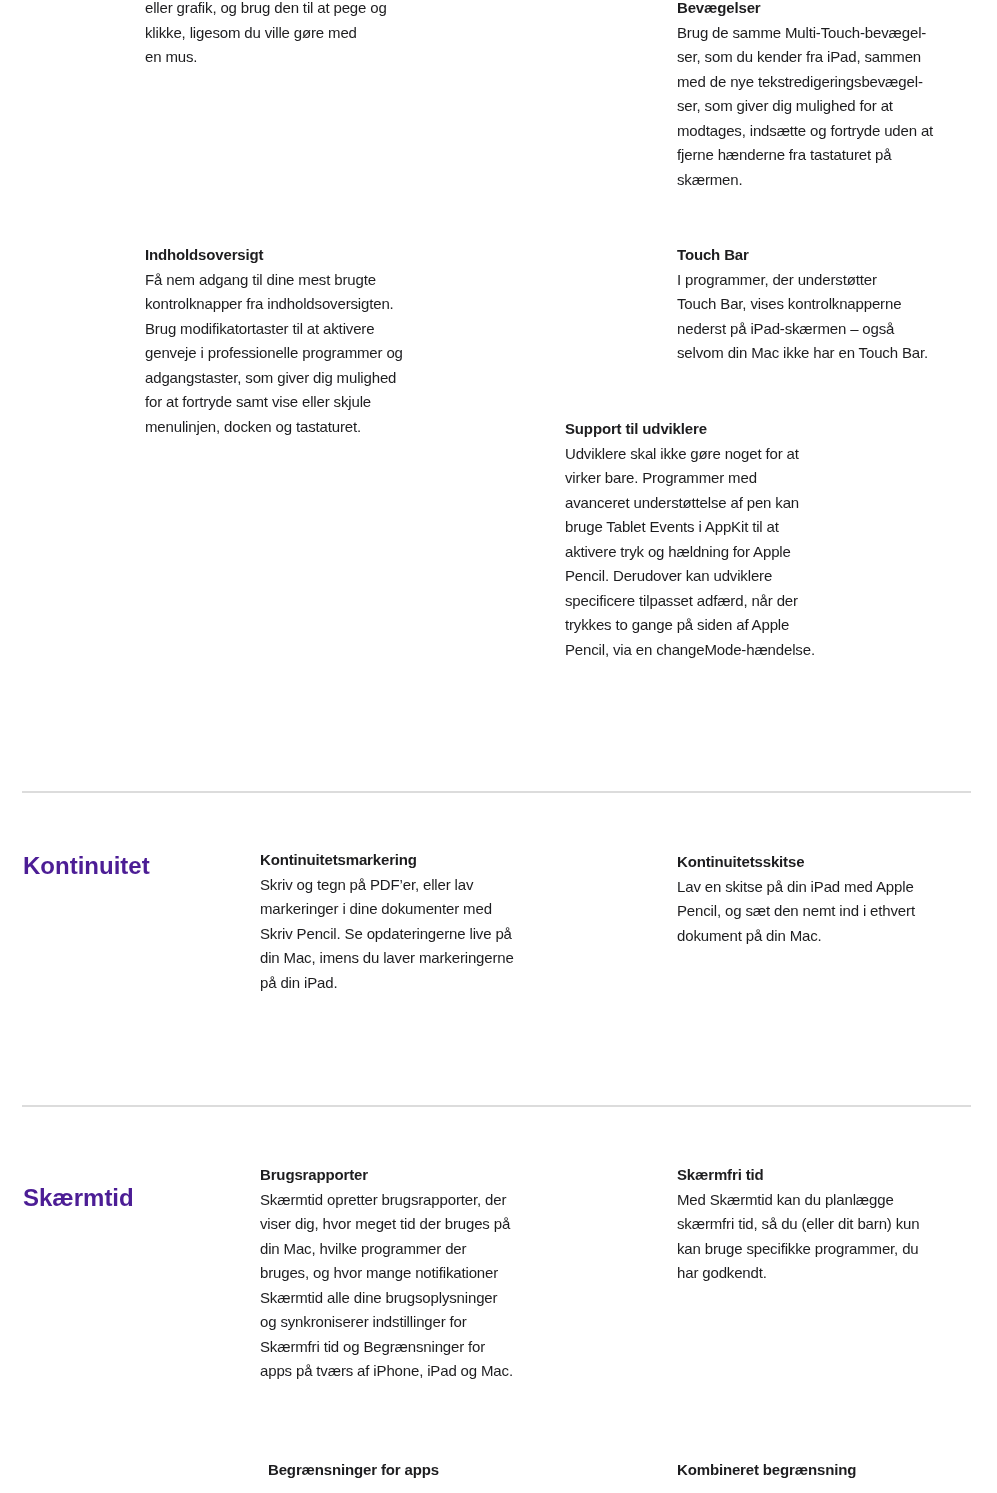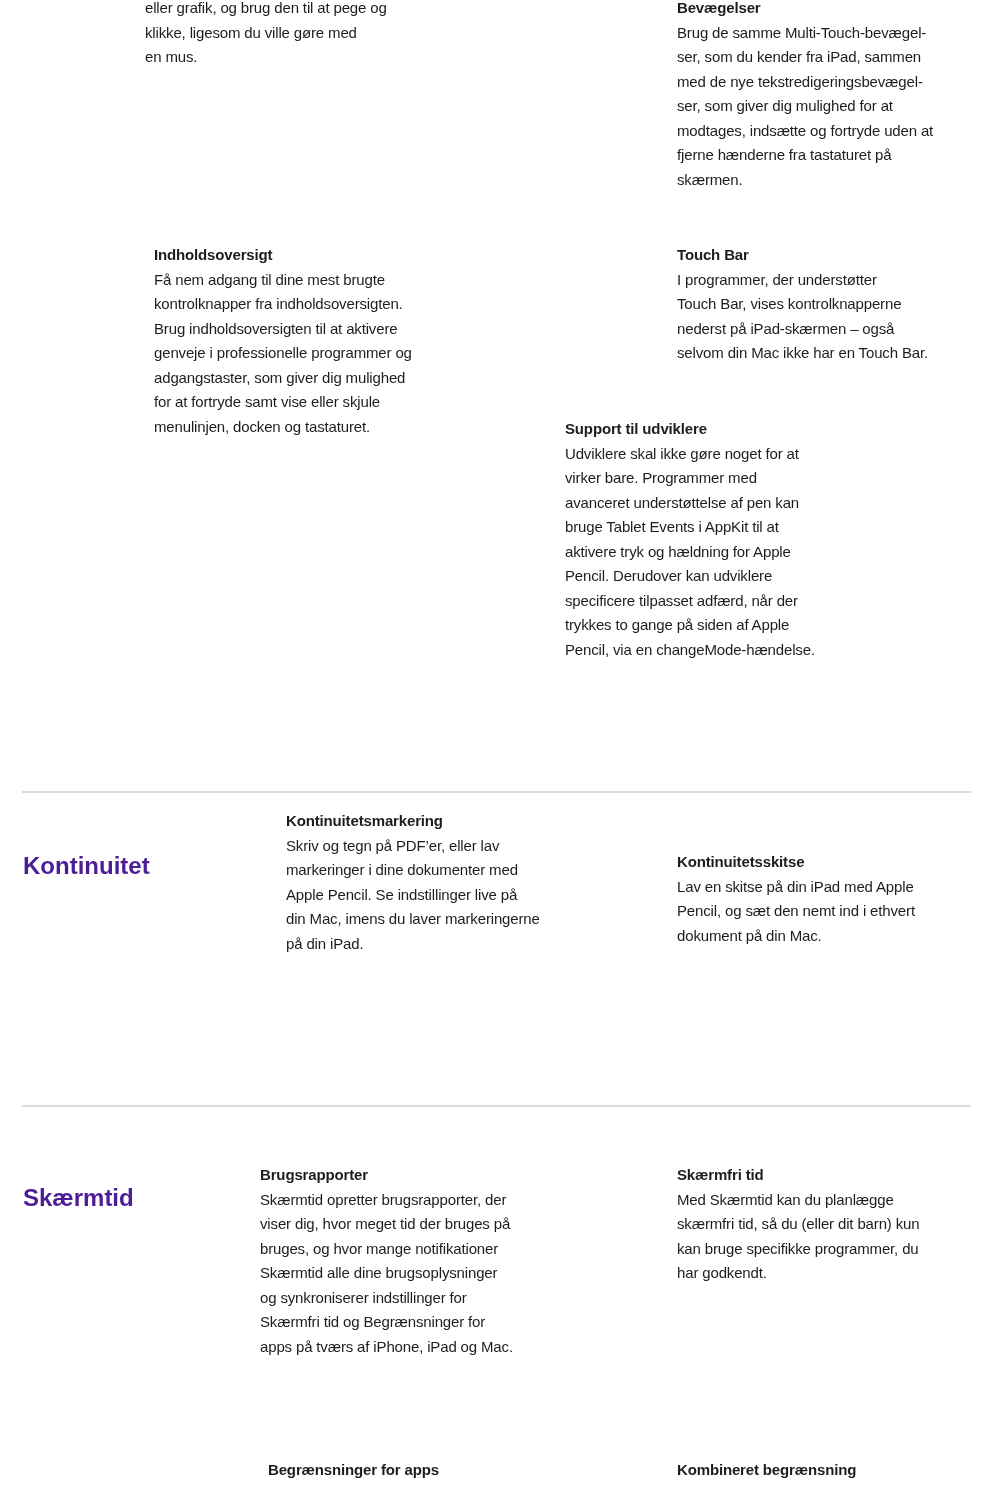--- a/index.html
+++ b/index.html
@@ -49,26 +49,26 @@
     height: 2px;
     background: #dcdcdc;
     border: none;
     margin: 0;
     padding: 0;
   }
 
   
   .pos-continuation        { left: 145px; top: -4px;   }
   .pos-bevaegelser         { left: 677px; top: -4px;   }
-  .pos-indholdsoversigt    { left: 154px; top: 243px;  }
+  .pos-indholdsoversigt    { left: 145px; top: 243px;  }
   .pos-touch-bar           { left: 677px; top: 243px;  }
   .pos-support             { left: 565px; top: 417px;  }
   .pos-divider-1           { top: 791px;  }
   .pos-heading-kontinuitet { left: 23px;  top: 851px;  }
-  .pos-kontinuitetsmarkering { left: 260px; top: 809px; margin-left: 26px; }
+  .pos-kontinuitetsmarkering { left: 260px; top: 848px; }
   .pos-kontinuitetsskitse  { left: 677px; top: 850px;  }
   .pos-divider-2           { top: 1105px; }
   .pos-heading-skaermtid   { left: 23px;  top: 1160px; margin-top: 23px; }
   .pos-brugsrapporter      { left: 260px; top: 1163px; }
   .pos-skaermfri-tid       { left: 677px; top: 1163px; }
   .pos-begraensninger      { left: 268px; top: 1458px; }
   .pos-kombineret          { left: 677px; top: 1458px; }
 </style>
 </head>
 <body>
@@ -94,21 +94,21 @@
         <div class="line">fjerne hænderne fra tastaturet på</div>
         <div class="line">skærmen.</div>
       </div>
   </section>
 
   <section class="feature-block pos-indholdsoversigt">
     <h3 class="feature-title">Indholdsoversigt</h3>
     <div class="feature-body">
         <div class="line">Få nem adgang til dine mest brugte</div>
         <div class="line">kontrolknapper fra indholdsoversigten.</div>
-        <div class="line">Brug indholdsoversigten til at aktivere</div>
+        <div class="line">Brug modifikatortaster til at aktivere</div>
         <div class="line">genveje i professionelle programmer og</div>
         <div class="line">adgangstaster, som giver dig mulighed</div>
         <div class="line">for at fortryde samt vise eller skjule</div>
         <div class="line">menulinjen, docken og tastaturet.</div>
       </div>
   </section>
 
   <section class="feature-block pos-touch-bar">
     <h3 class="feature-title">Touch Bar</h3>
     <div class="feature-body">
@@ -136,21 +136,21 @@
 
   <hr class="divider pos-divider-1">
 
   <h2 class="section-heading pos-heading-kontinuitet">Kontinuitet</h2>
 
   <section class="feature-block pos-kontinuitetsmarkering">
     <h3 class="feature-title">Kontinuitetsmarkering</h3>
     <div class="feature-body">
         <div class="line">Skriv og tegn på PDF’er, eller lav</div>
         <div class="line">markeringer i dine dokumenter med</div>
-        <div class="line">Apple Pencil. Se indstillinger live på</div>
+        <div class="line">Skriv Pencil. Se opdateringerne live på</div>
         <div class="line">din Mac, imens du laver markeringerne</div>
         <div class="line">på din iPad.</div>
       </div>
   </section>
 
   <section class="feature-block pos-kontinuitetsskitse">
     <h3 class="feature-title">Kontinuitetsskitse</h3>
     <div class="feature-body">
         <div class="line">Lav en skitse på din iPad med Apple</div>
         <div class="line">Pencil, og sæt den nemt ind i ethvert</div>
@@ -160,20 +160,21 @@
 
   <hr class="divider pos-divider-2">
 
   <h2 class="section-heading pos-heading-skaermtid">Skærmtid</h2>
 
   <section class="feature-block pos-brugsrapporter">
     <h3 class="feature-title">Brugsrapporter</h3>
     <div class="feature-body">
         <div class="line">Skærmtid opretter brugsrapporter, der</div>
         <div class="line">viser dig, hvor meget tid der bruges på</div>
+        <div class="line">din Mac, hvilke programmer der</div>
         <div class="line">bruges, og hvor mange notifikationer</div>
         <div class="line">Skærmtid alle dine brugsoplysninger</div>
         <div class="line">og synkroniserer indstillinger for</div>
         <div class="line">Skærmfri tid og Begrænsninger for</div>
         <div class="line">apps på tværs af iPhone, iPad og Mac.</div>
       </div>
   </section>
 
   <section class="feature-block pos-skaermfri-tid">
     <h3 class="feature-title">Skærmfri tid</h3>

